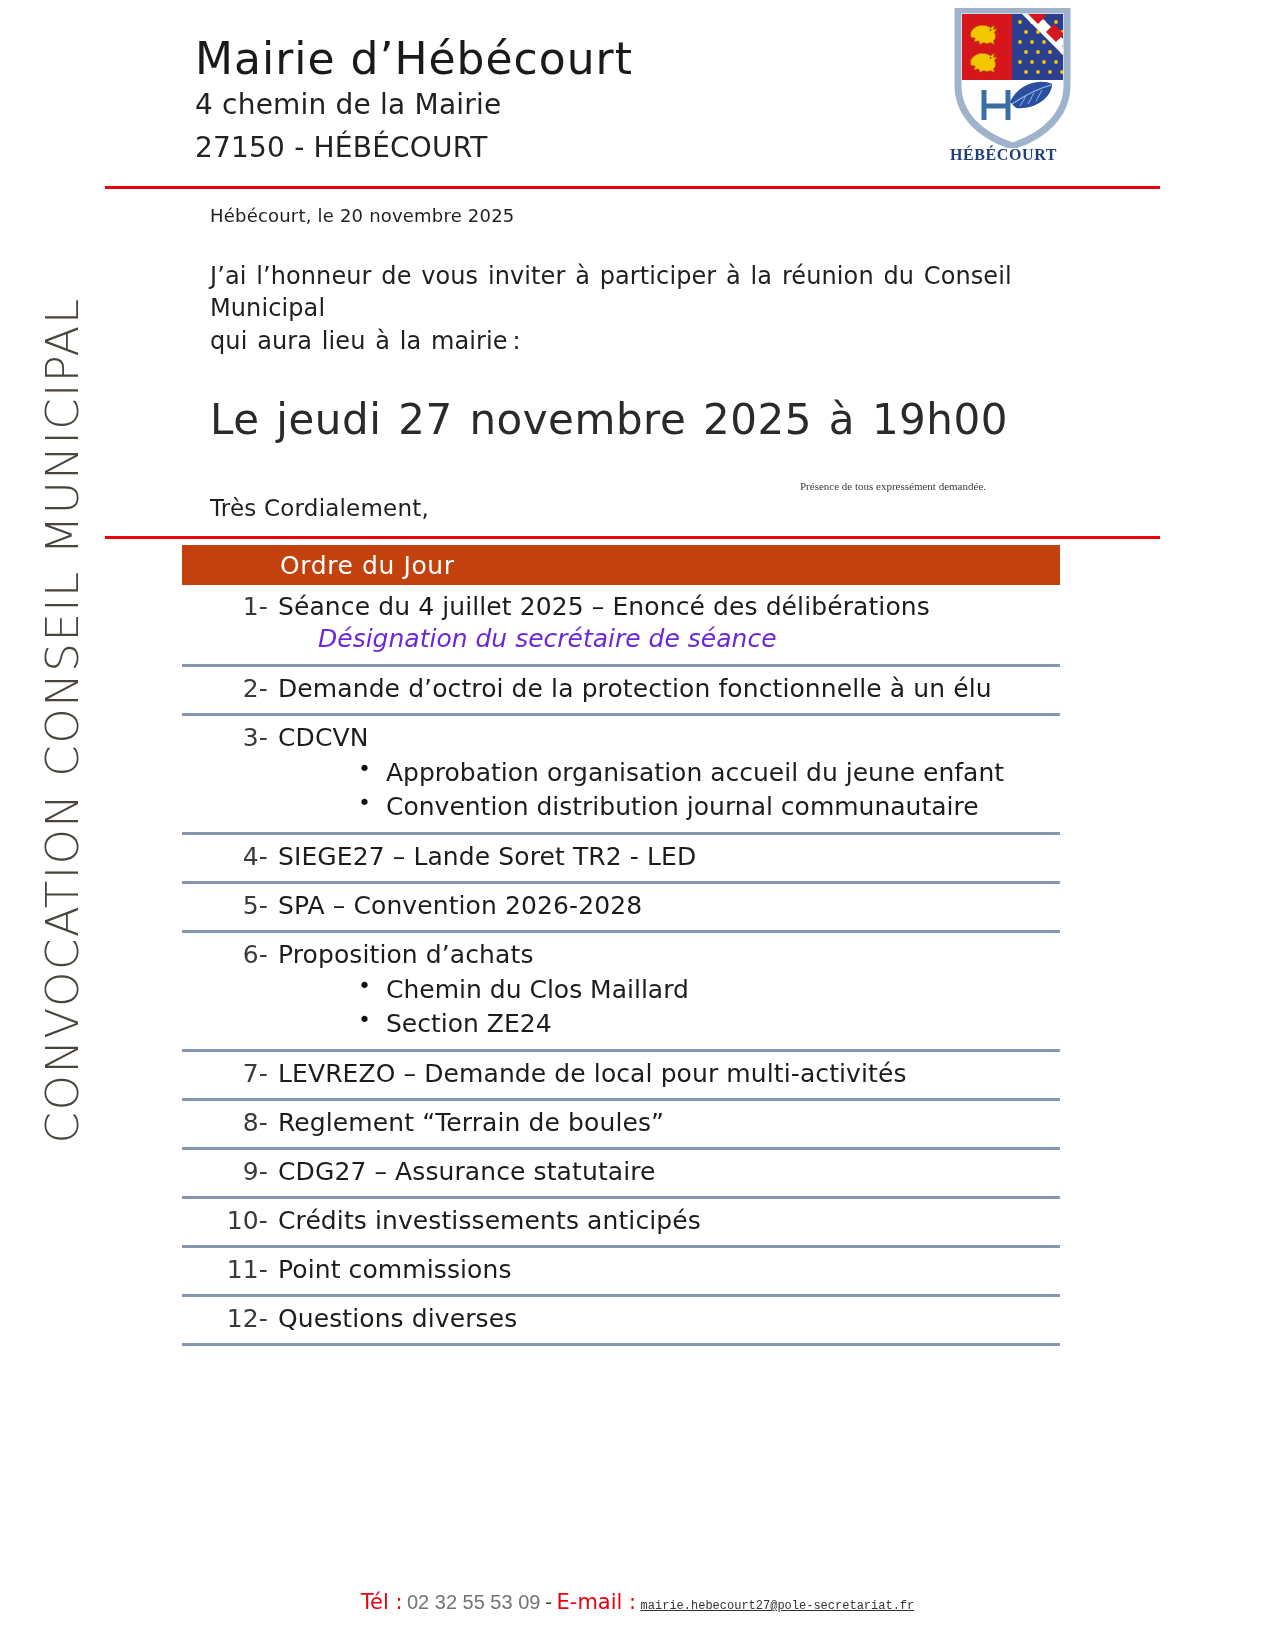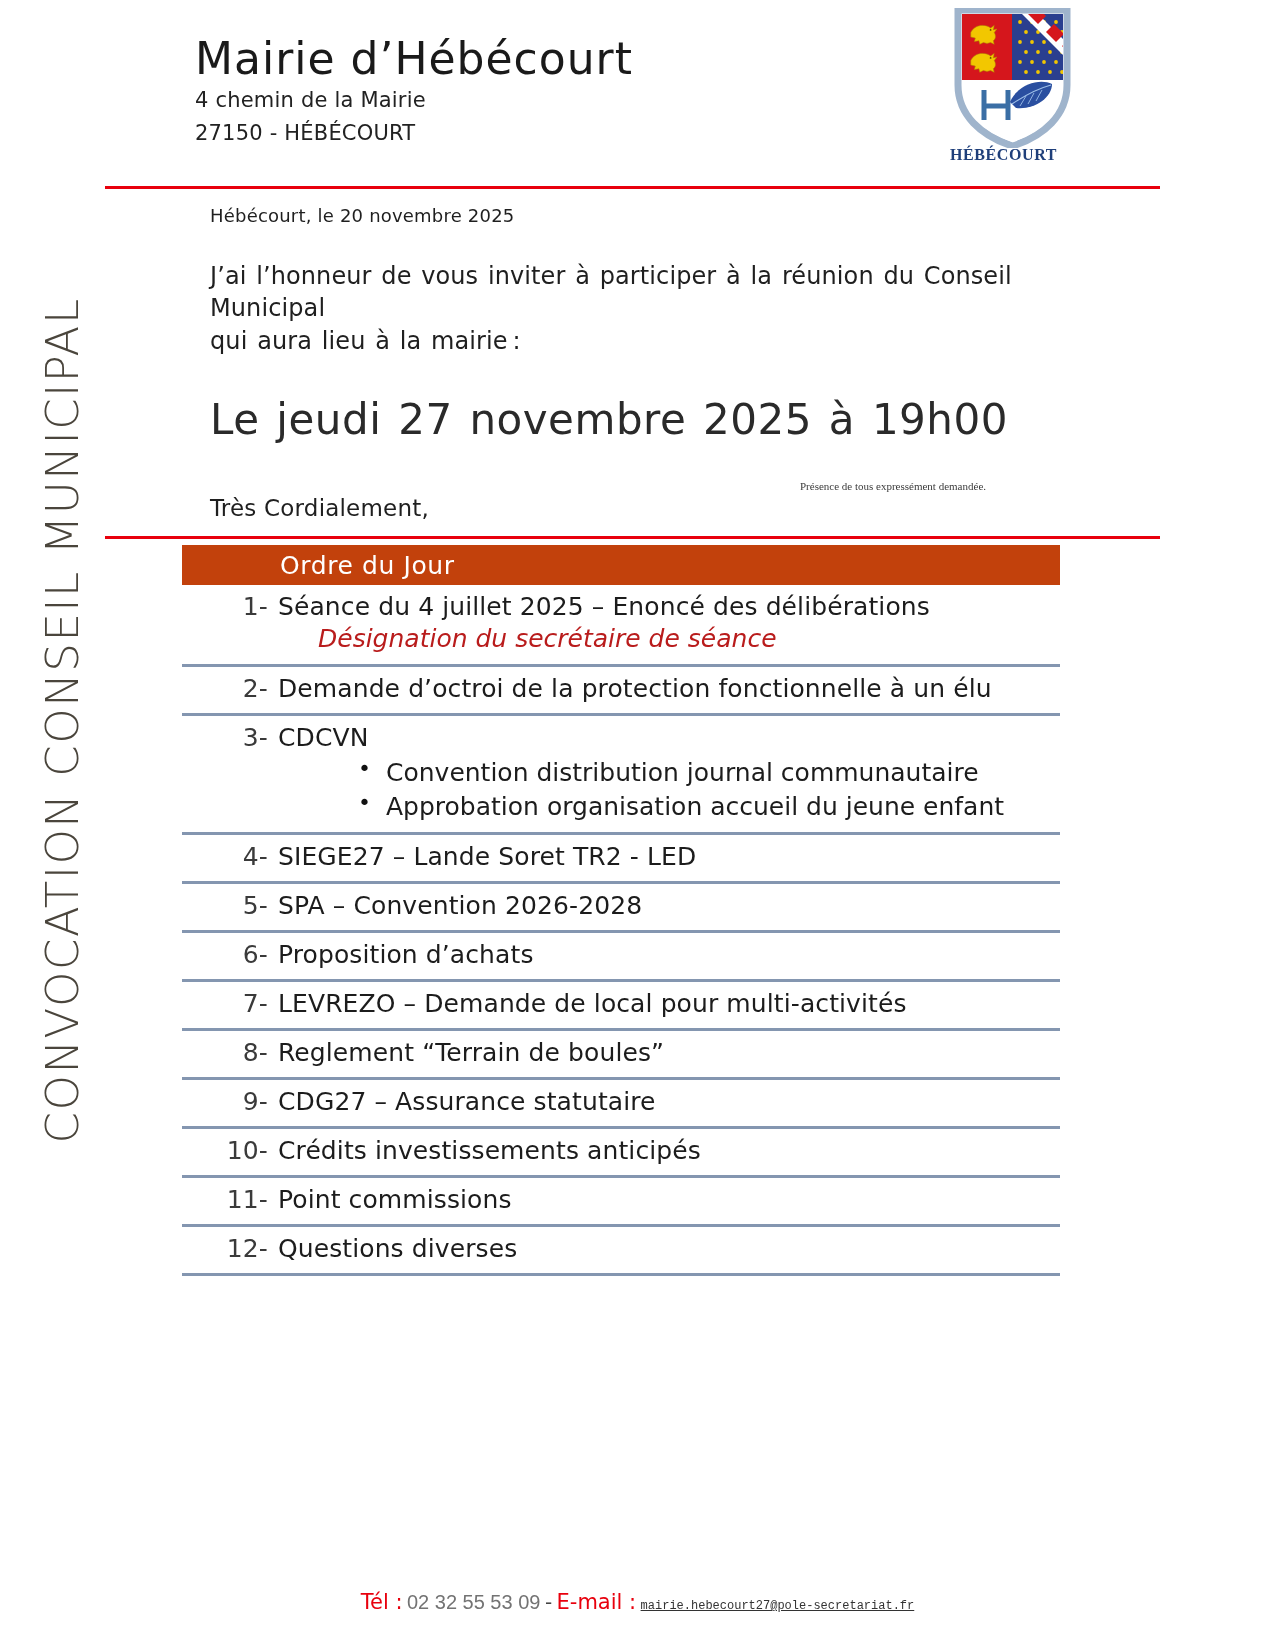--- a/index.html
+++ b/index.html
@@ -52,21 +52,21 @@
     font-family: "DejaVu Sans", sans-serif;
     font-size: 44px;
     font-weight: 400;
     letter-spacing: 1px;
     color: #1a1a1a;
     line-height: 1.12;
     white-space: nowrap;
   }
   .addr-line {
     font-family: "DejaVu Sans", sans-serif;
-    font-size: 21px;
+    font-size: 28px;
     font-weight: 400;
     color: #222222;
     line-height: 1.45;
     margin-top: 2px;
     letter-spacing: 0.2px;
   }
 
   
   .crest {
     position: absolute;
@@ -189,21 +189,21 @@
     text-align: right;
     padding-right: 10px;
     box-sizing: border-box;
     color: #3a3a3a;
   }
   .item-text { flex: 1 1 auto; }
   .item-sub {
     font-style: italic;
     font-size: 25px;
     font-family: "DejaVu Sans", sans-serif;
-    color: #b91c1c;
+    color: #6d28d9;
     margin-left: 136px;
     line-height: 1.3;
   }
   .bullets {
     list-style: none;
     margin: 2px 0 0 0;
     padding: 0;
   }
   .bullets li {
     font-family: "DejaVu Sans", sans-serif;
@@ -385,41 +385,45 @@
             <span class="item-num">2-</span>
             <span class="item-text">Demande d’octroi de la protection fonctionnelle à un élu</span>
           </div>
         </div>
         <div class="agenda-row">
           <div class="item-line">
             <span class="item-num">3-</span>
             <span class="item-text">CDCVN</span>
           </div>
           <ul class="bullets">
+            <li>Approbation organisation accueil du jeune enfant</li>
             <li>Convention distribution journal communautaire</li>
-            <li>Approbation organisation accueil du jeune enfant</li>
           </ul>
         </div>
         <div class="agenda-row">
           <div class="item-line">
             <span class="item-num">4-</span>
             <span class="item-text">SIEGE27 – Lande Soret TR2 - LED</span>
           </div>
         </div>
         <div class="agenda-row">
           <div class="item-line">
             <span class="item-num">5-</span>
             <span class="item-text">SPA – Convention 2026-2028</span>
           </div>
         </div>
         <div class="agenda-row">
           <div class="item-line">
             <span class="item-num">6-</span>
             <span class="item-text">Proposition d’achats</span>
           </div>
+          <ul class="bullets">
+            <li>Chemin du Clos Maillard</li>
+            <li>Section ZE24</li>
+          </ul>
         </div>
         <div class="agenda-row">
           <div class="item-line">
             <span class="item-num">7-</span>
             <span class="item-text">LEVREZO – Demande de local pour multi-activités</span>
           </div>
         </div>
         <div class="agenda-row">
           <div class="item-line">
             <span class="item-num">8-</span>

